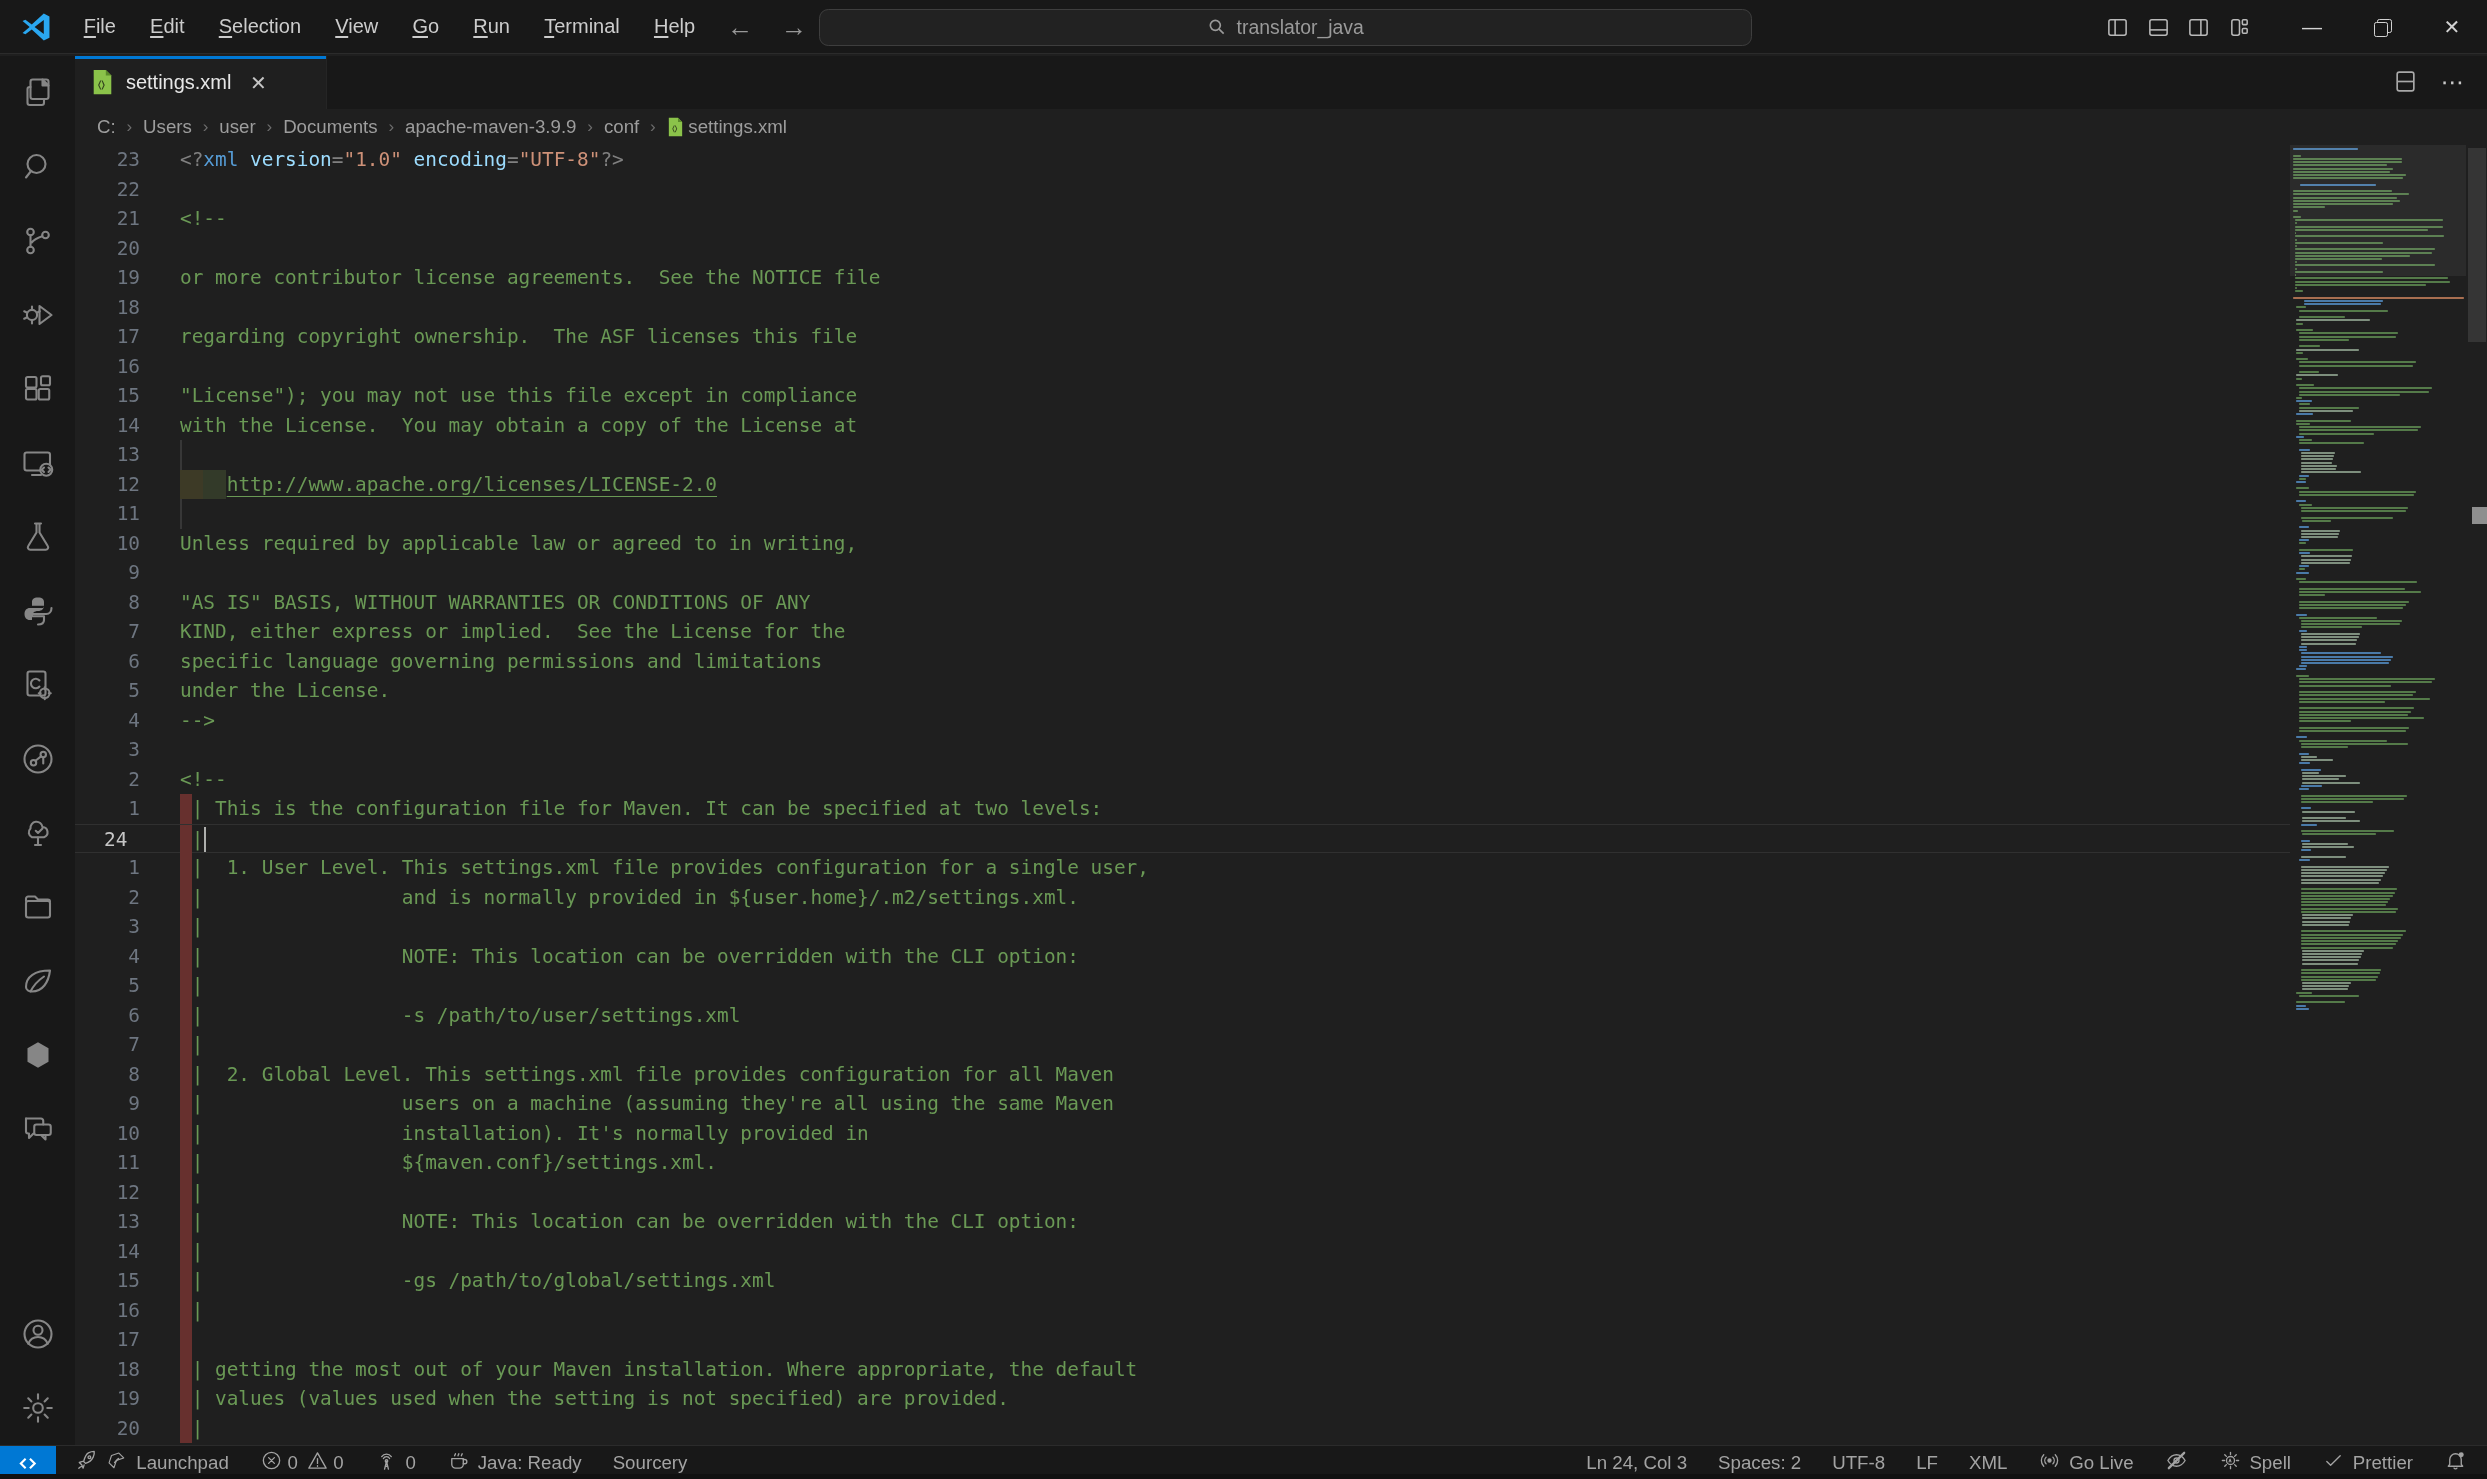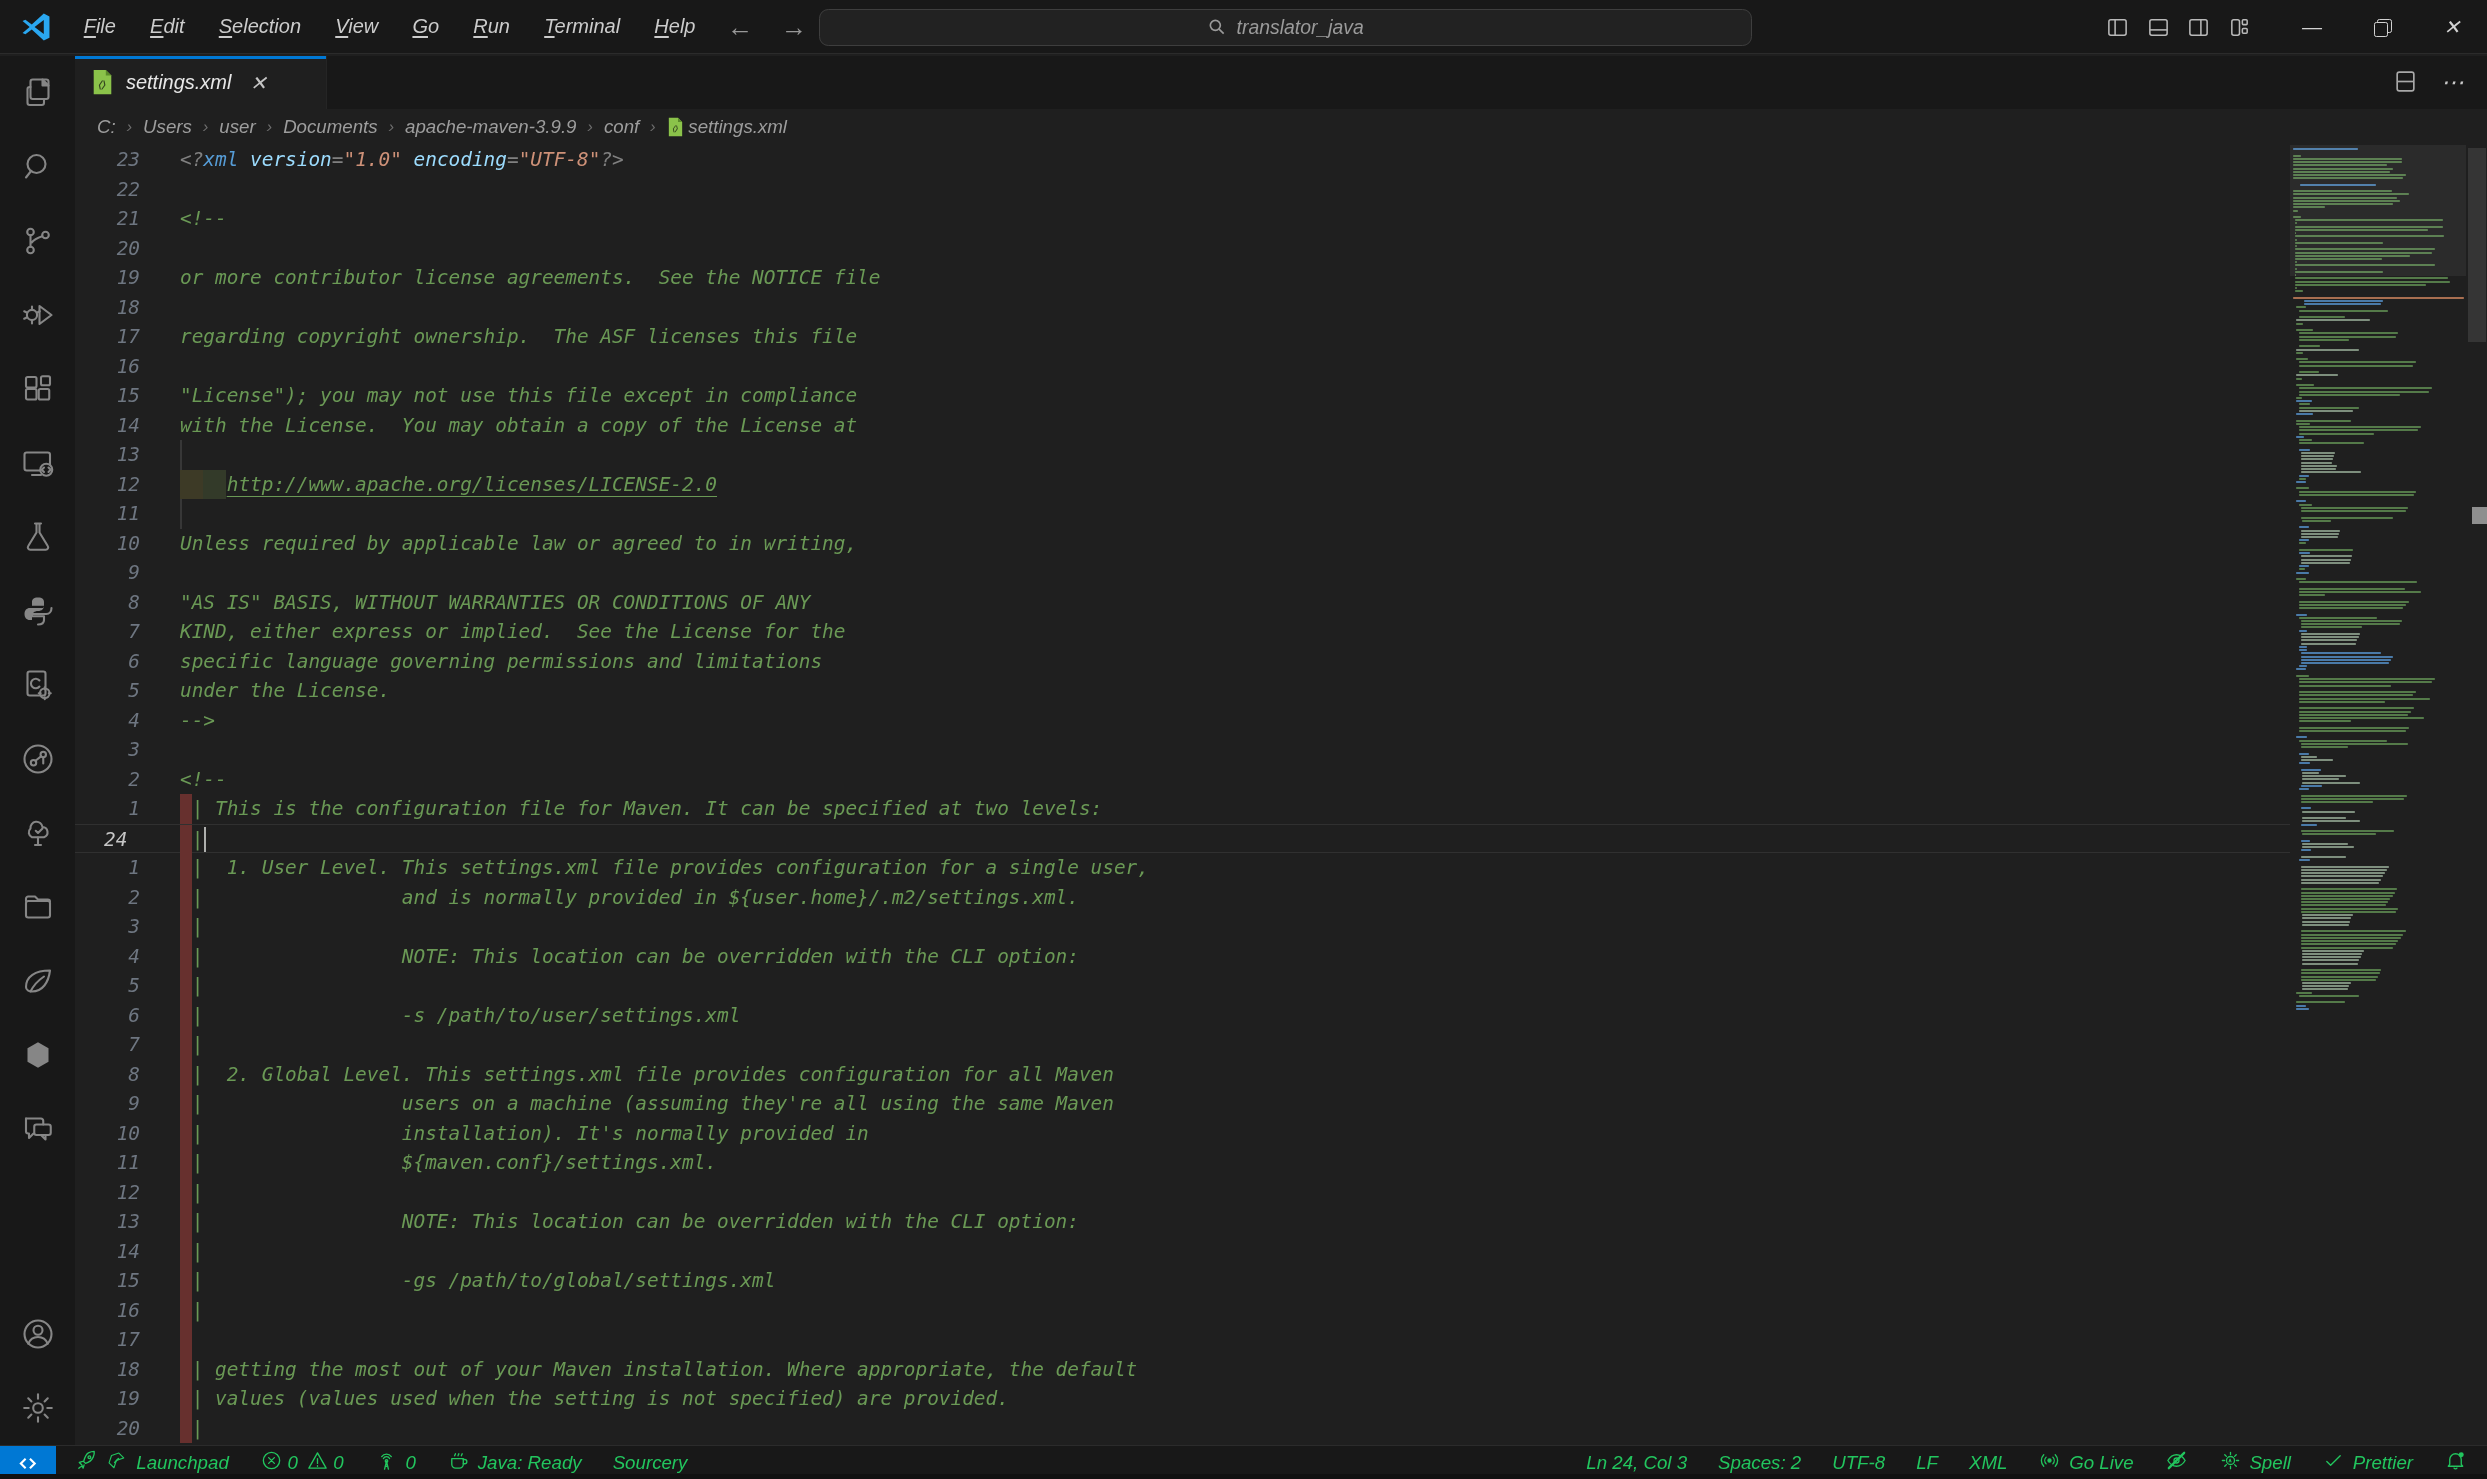--- a/index.html
+++ b/index.html
@@ -1,19 +1,19 @@
 <!DOCTYPE html>
 <html style="font-size:12.4px"><head>
 <meta charset="utf-8">
 <style>
   * { margin:0; padding:0; box-sizing:border-box; }
   html,body { background:#111; }
   #root {
     position:relative; width:2487px; height:1474px; overflow:hidden;
-    background:#1f1f1f; font-family:"Liberation Sans", sans-serif; color:#cccccc;font-style:italic;
+    background:#1f1f1f; font-family:"Liberation Sans", sans-serif; color:#cccccc;
     -webkit-font-smoothing:antialiased;
   }
   
   .titlebar { position:absolute; left:0; top:0; width:2487px; height:54px;
     background:#181818; border-bottom:1.6px solid #2b2b2b; display:flex; align-items:center; }
   .vscode-logo { width:34px; height:34px; margin:0 17px 0 18.7px; flex:0 0 auto; }
   .menus { display:flex; align-items:center; gap:6.2px; font-size:20px; color:#cccccc; }
   .menu-item { padding:4.7px 14px; border-radius:7.8px; cursor:default; white-space:nowrap; }
   .menu-item u { text-decoration:underline; text-underline-offset:3.1px; }
   .nav-arrows { position:absolute; left:723px; top:0; height:54px; display:flex; align-items:center; gap:20px;
@@ -75,21 +75,21 @@
   
   .minimap { position:absolute; left:2290px; top:145px; width:176px; height:1300px; background:#1f1f1f; }
   .mm-bar { position:absolute; height:2.3px; border-radius:0.8px; }
   .mm-slider { position:absolute; left:0; top:0; width:176px; height:131px; background:rgba(255,255,255,0.055); }
   .vscroll { position:absolute; left:2466px; top:145px; width:21px; height:1300px; background:#1f1f1f; }
   .vscroll-thumb { position:absolute; left:1.6px; top:3.1px; width:18px; height:194px; background:rgba(121,121,121,0.25); }
   .vscroll-marker { position:absolute; left:6.2px; top:362px; width:14.8px; height:17px; background:#8f8f8f; }
 
   
   .statusbar { position:absolute; left:0; top:1445px; width:2487px; height:35px; background:#181818;
-    border-top:1.6px solid #2b2b2b; display:flex; align-items:center; font-size:18.7px; color:#22c55e; }
+    border-top:1.6px solid #2b2b2b; display:flex; align-items:center; font-size:18.7px; color:#a3a3a3; }
   .sb-remote { width:56px; height:35px; background:#0078d4; color:#ffffff; display:flex; align-items:center; justify-content:center; flex:0 0 auto; }
   .sb-left { display:flex; align-items:center; gap:31px; padding-left:18.7px; }
   .sb-right { margin-left:auto; display:flex; align-items:center; gap:31px; padding-right:20px; }
   .sb-item { display:flex; align-items:center; gap:7.8px; white-space:nowrap; }
   .sb-item svg { width:23px; height:23px; }
   .sb-sub { display:flex; align-items:center; gap:4.7px; }
 </style>
 </head>
 <body>
 

